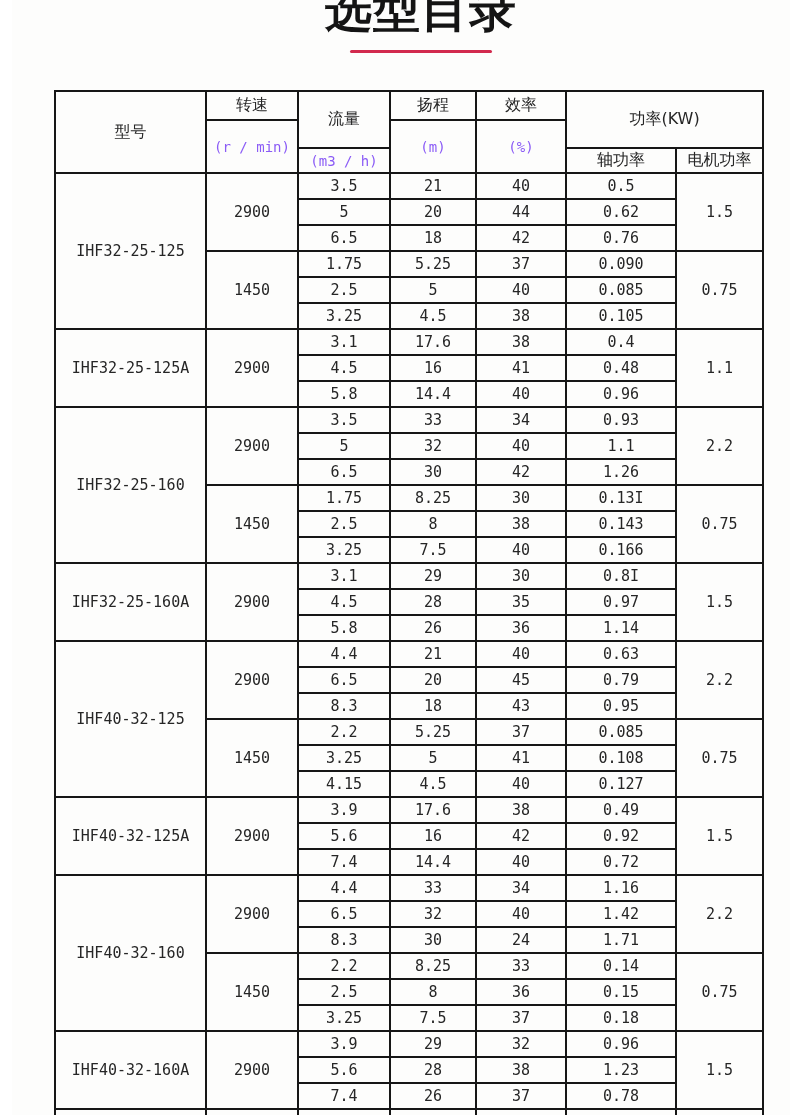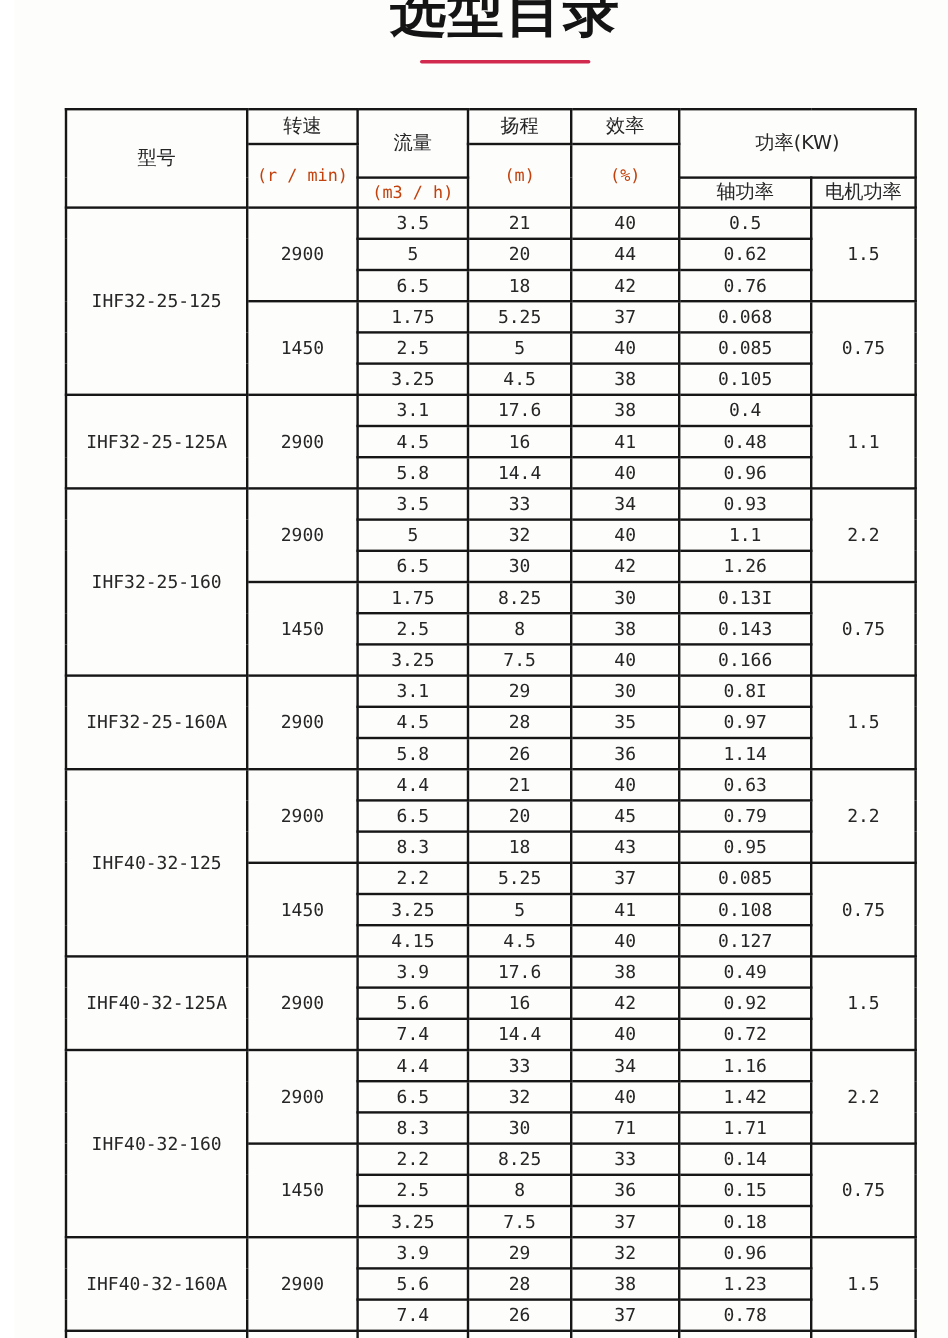--- a/index.html
+++ b/index.html
@@ -42,21 +42,21 @@
   table.sel th, table.sel td {
     border:2px solid #161616;
     text-align:center;
     vertical-align:middle;
     padding:0;
     overflow:hidden;
     white-space:nowrap;
     font-weight:normal;
   }
   .cjk  { font-family:"DejaVu Sans","Liberation Sans",sans-serif; font-size:16px; color:#262626; }
-  .unit { font-family:"DejaVu Sans Mono","Liberation Mono",monospace; font-size:14px; color:#c2410c; }
+  .unit { font-family:"DejaVu Sans Mono","Liberation Mono",monospace; font-size:14px; color:#8b5cf6; }
   .num  { font-family:"DejaVu Sans Mono","Liberation Mono",monospace; font-size:15px; color:#262626; }
   thead tr.hr1 { height:29px; }
   thead tr.hr2 { height:28px; }
   thead tr.hr3 { height:25px; }
   tbody tr { height:26px; }
 </style>
 </head>
 <body>
 
 <div class="page">
@@ -116,21 +116,21 @@
           <td class="num">6.5</td>
           <td class="num">18</td>
           <td class="num">42</td>
           <td class="num">0.76</td>
         </tr>
         <tr>
           <td class="num" rowspan="3">1450</td>
           <td class="num">1.75</td>
           <td class="num">5.25</td>
           <td class="num">37</td>
-          <td class="num">0.068</td>
+          <td class="num">0.090</td>
           <td class="num" rowspan="3">0.75</td>
         </tr>
         <tr>
           <td class="num">2.5</td>
           <td class="num">5</td>
           <td class="num">40</td>
           <td class="num">0.085</td>
         </tr>
         <tr>
           <td class="num">3.25</td>
@@ -294,21 +294,21 @@
         </tr>
         <tr>
           <td class="num">6.5</td>
           <td class="num">32</td>
           <td class="num">40</td>
           <td class="num">1.42</td>
         </tr>
         <tr>
           <td class="num">8.3</td>
           <td class="num">30</td>
-          <td class="num">71</td>
+          <td class="num">24</td>
           <td class="num">1.71</td>
         </tr>
         <tr>
           <td class="num" rowspan="3">1450</td>
           <td class="num">2.2</td>
           <td class="num">8.25</td>
           <td class="num">33</td>
           <td class="num">0.14</td>
           <td class="num" rowspan="3">0.75</td>
         </tr>

